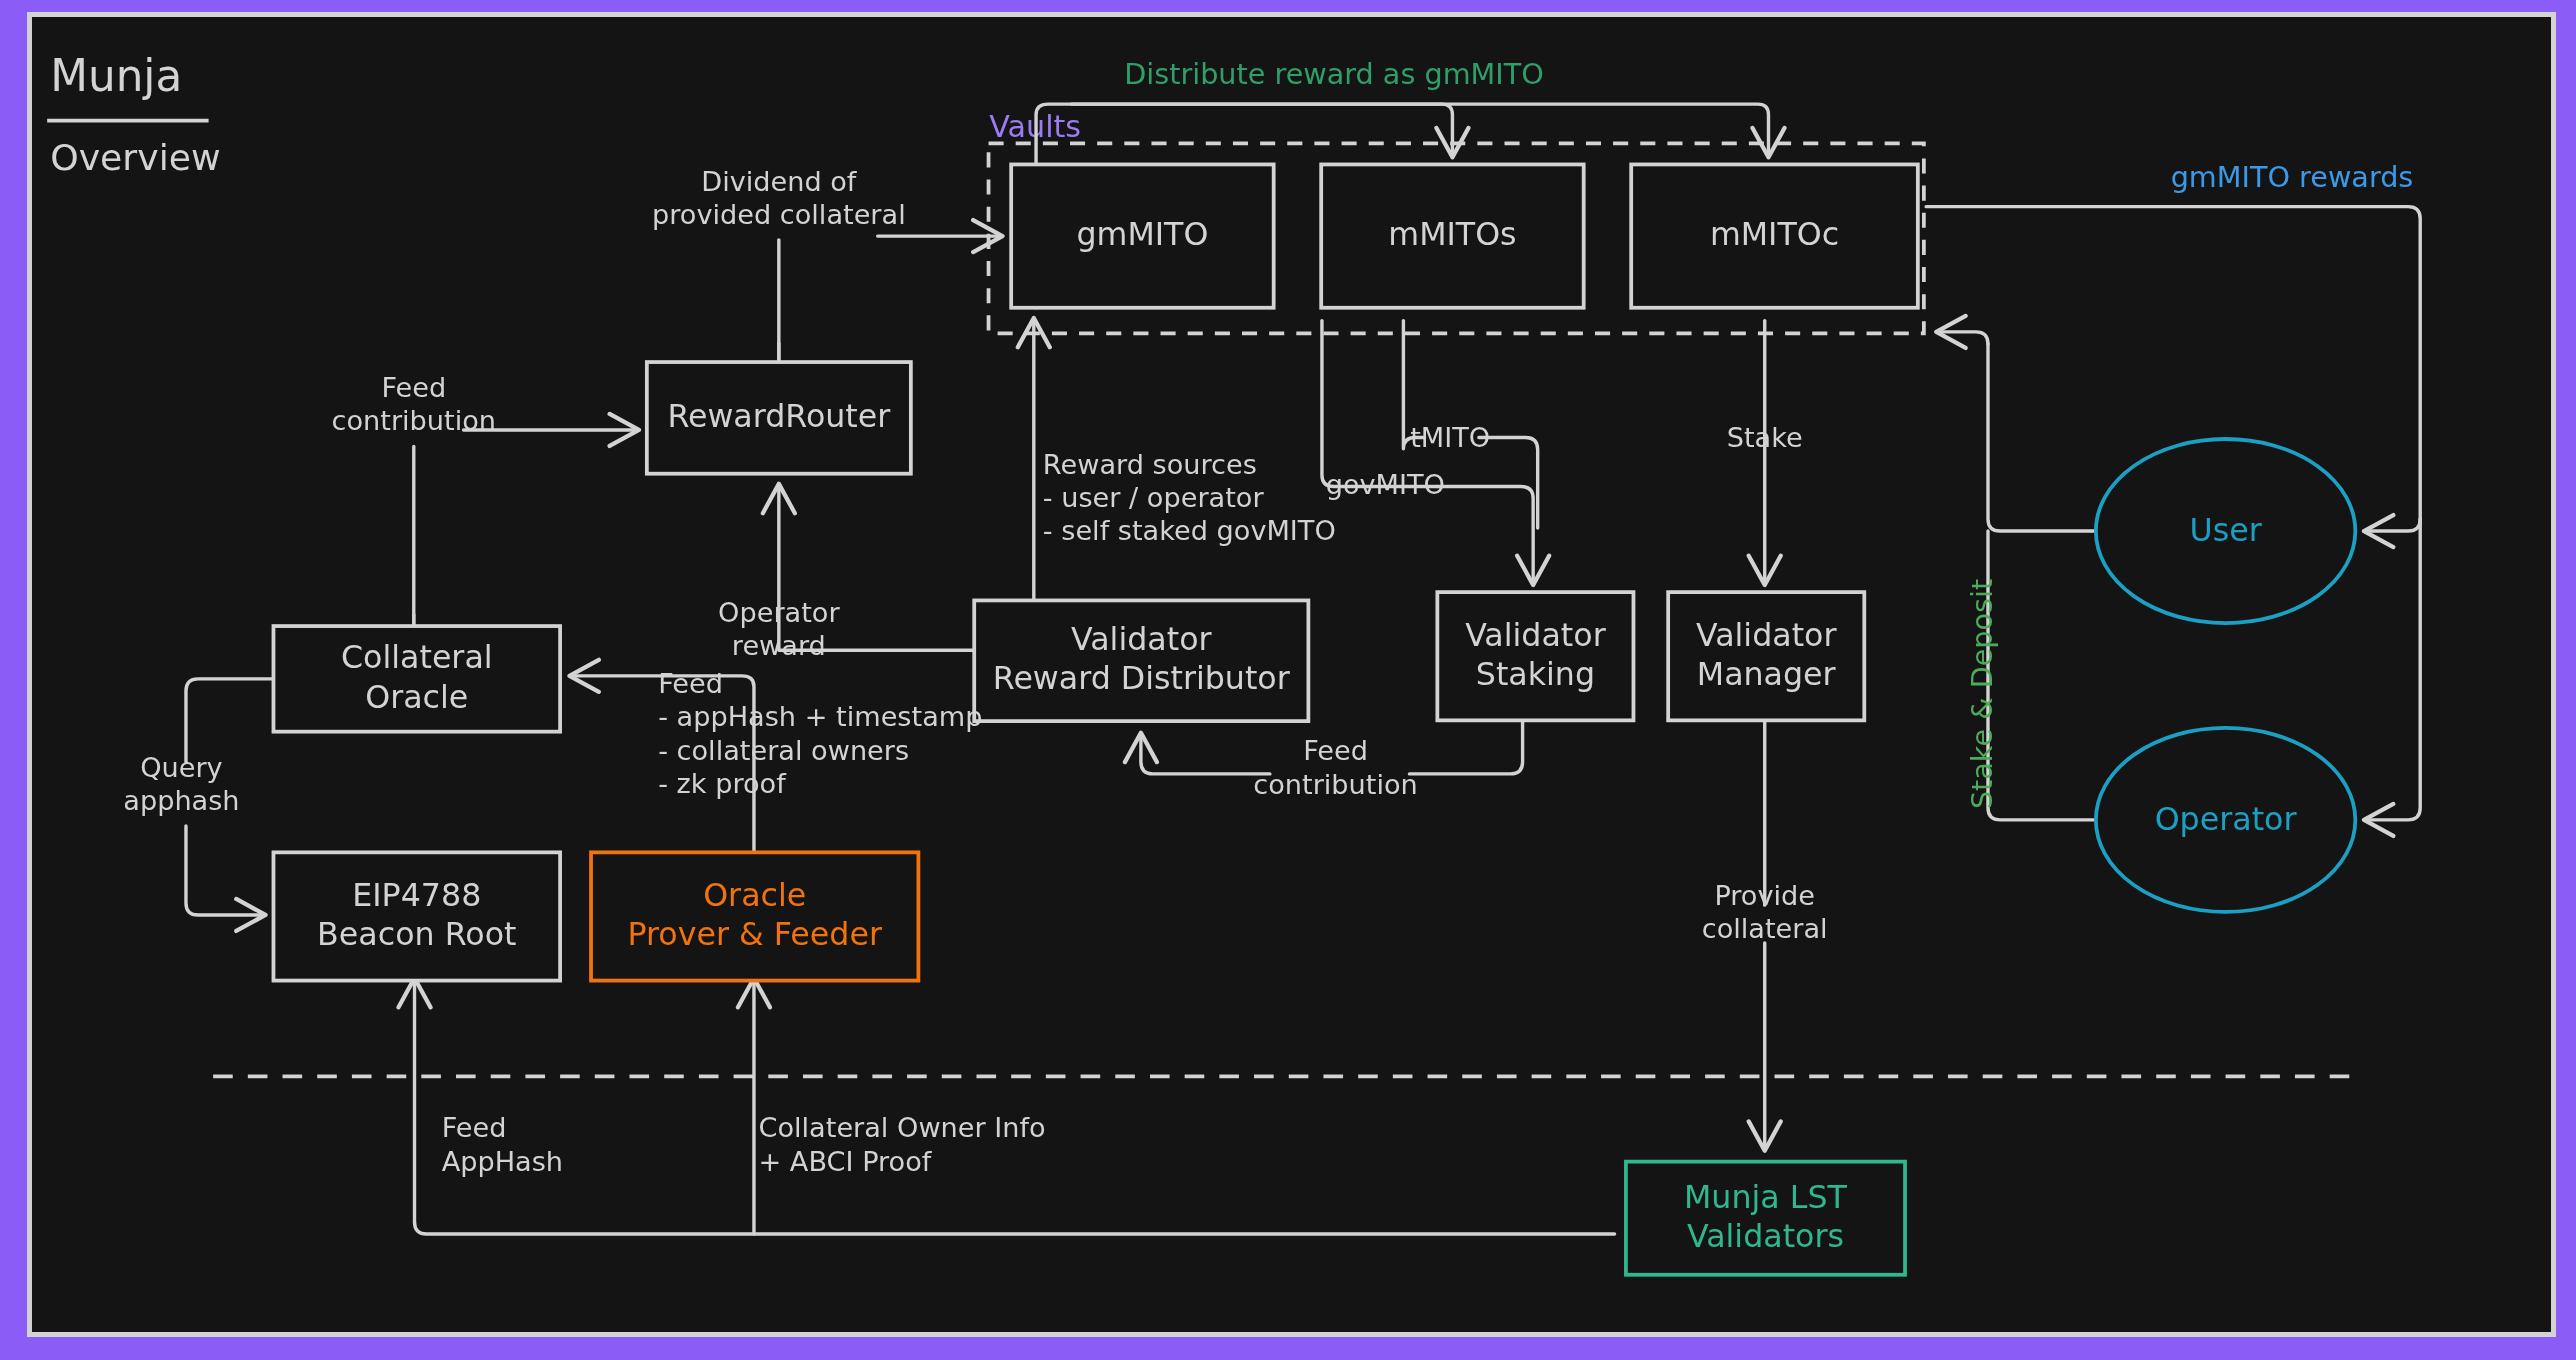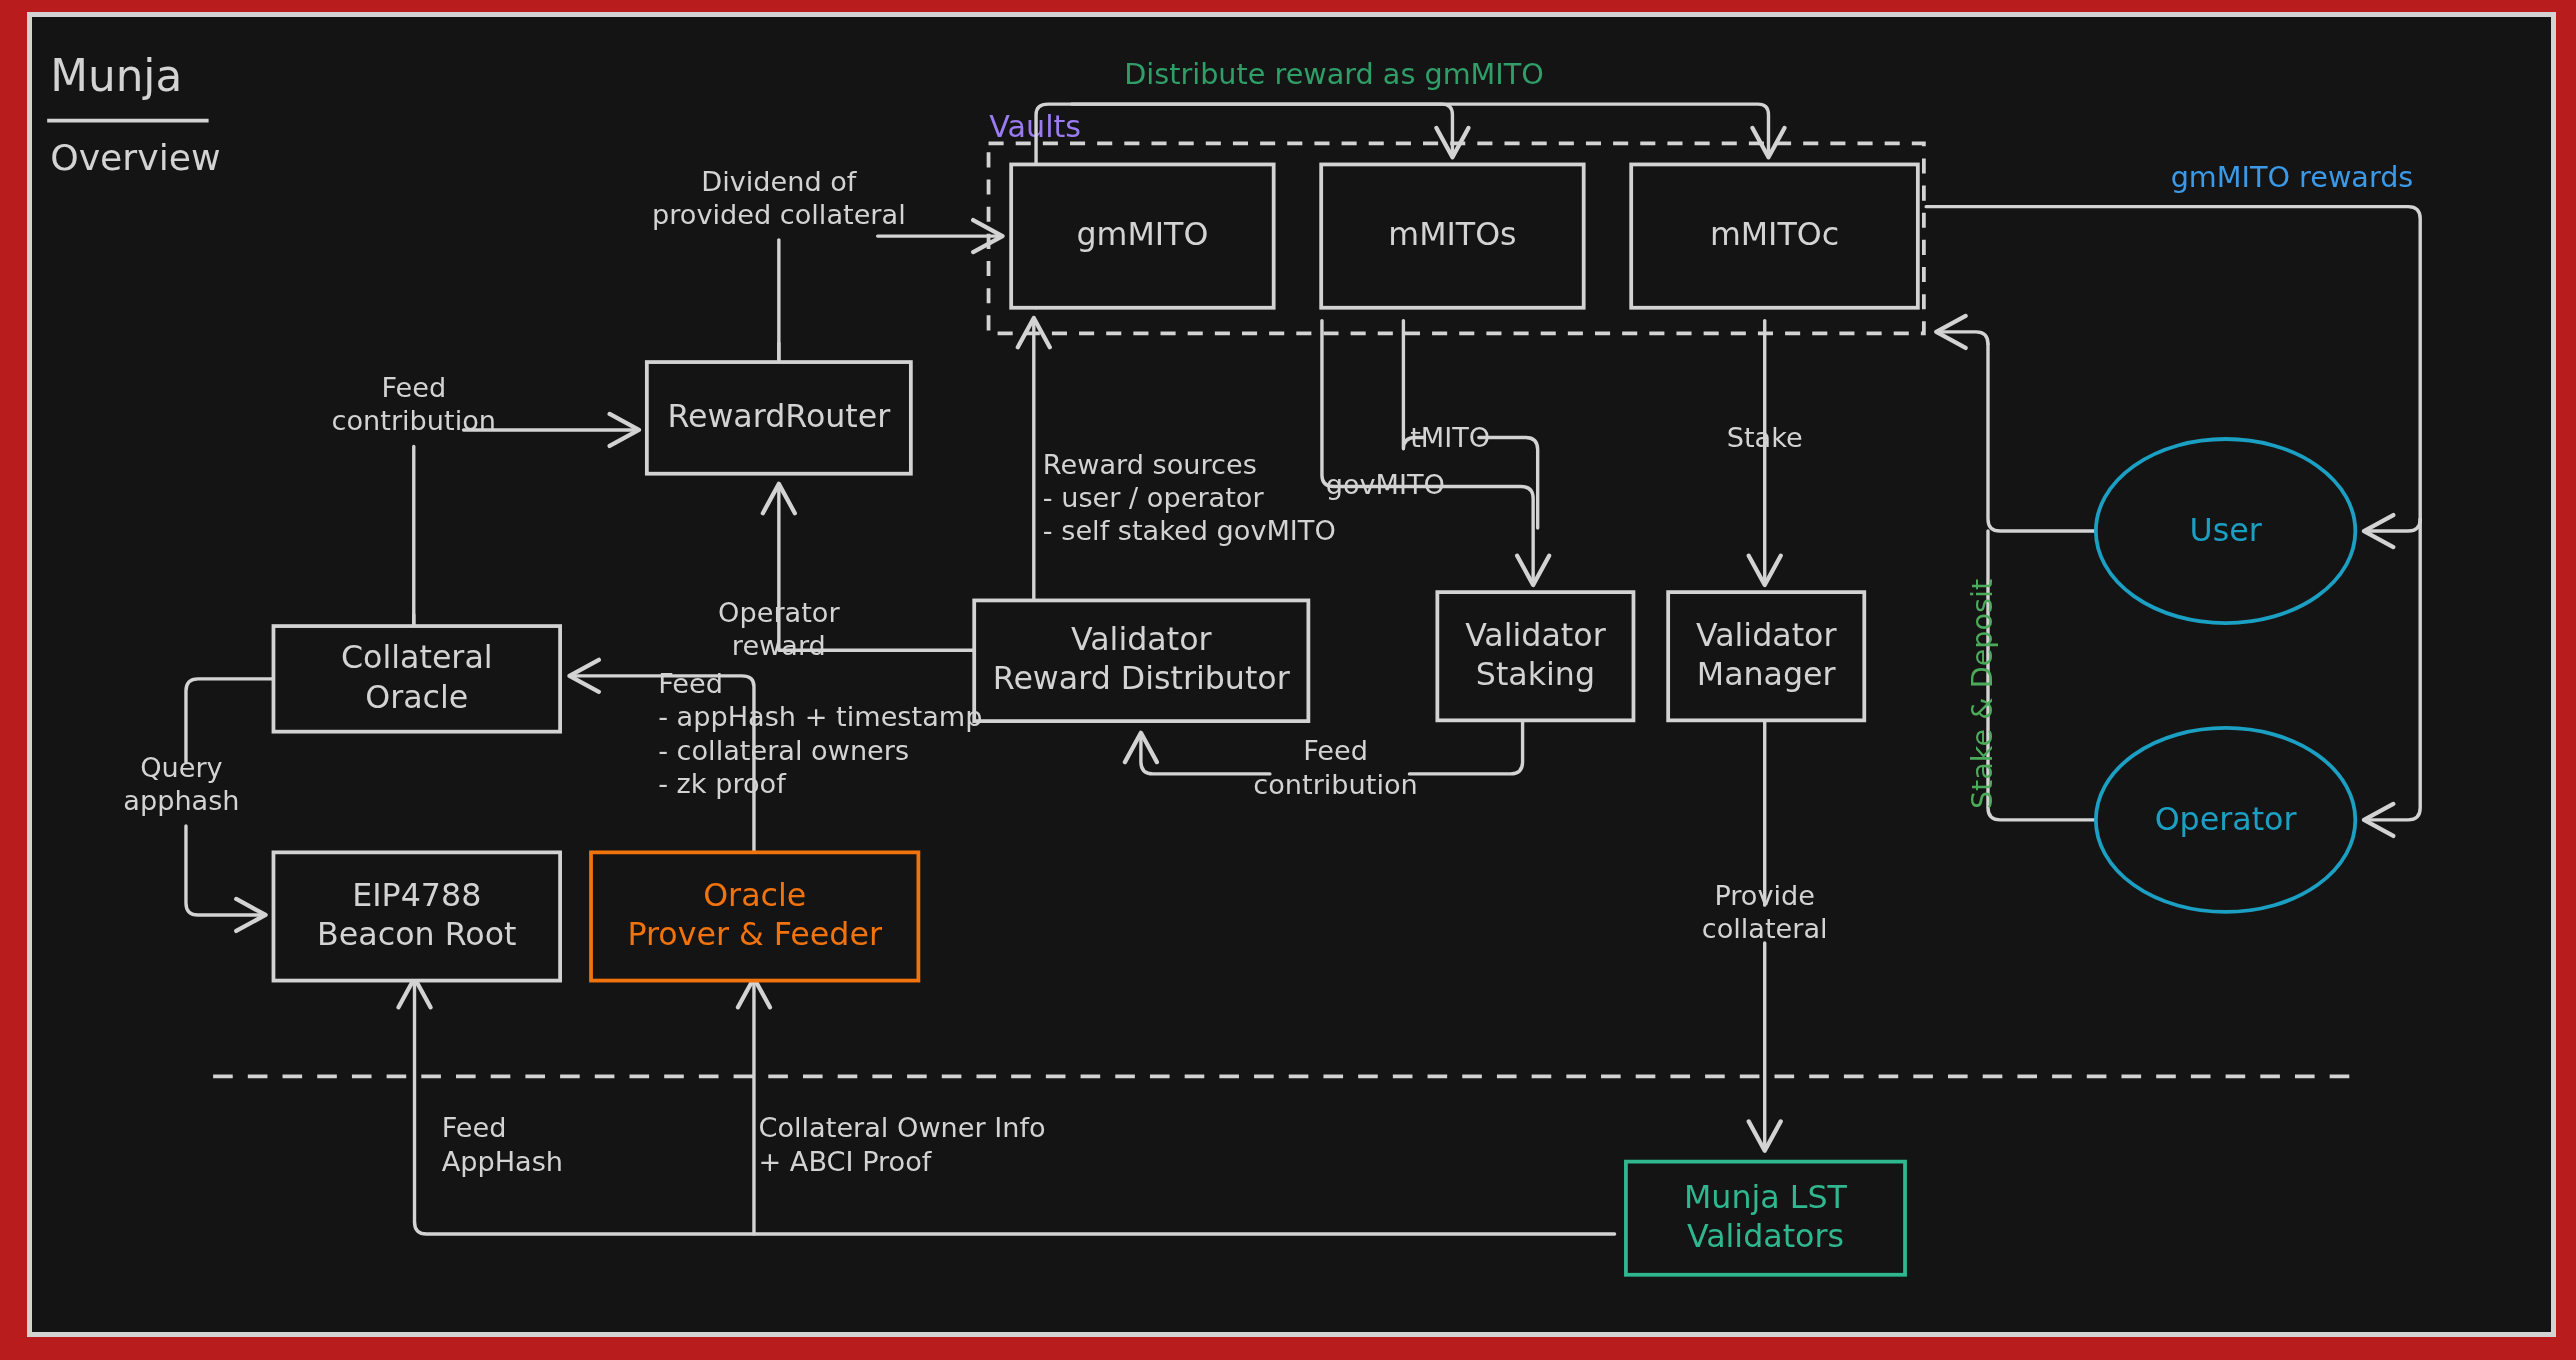--- a/index.html
+++ b/index.html
@@ -1,17 +1,17 @@
 <!DOCTYPE html>
 <html style="font-size:12px"><head>
 <meta charset="utf-8">
 <style>
   html,body{margin:0;padding:0;background:#171717;}
   body{width:2576px;height:1360px;overflow:hidden;font-family:"DejaVu Sans",sans-serif;}
-  #stage{position:relative;width:2576px;height:1360px;background:#b91c1c;}
+  #stage{position:relative;width:2576px;height:1360px;background:#8b5cf6;}
   #frame{position:absolute;left:27px;top:12px;width:2529px;height:1325px;
          border:5.3px solid #d3d3d3;background:#141414;box-sizing:border-box;}
   svg#canvas{position:absolute;left:0;top:0;width:2576px;height:1360px;}
   text{font-family:"DejaVu Sans",sans-serif;}
 </style>
 </head>
 <body>
 
 <div id="stage">
   <div id="frame"></div>

